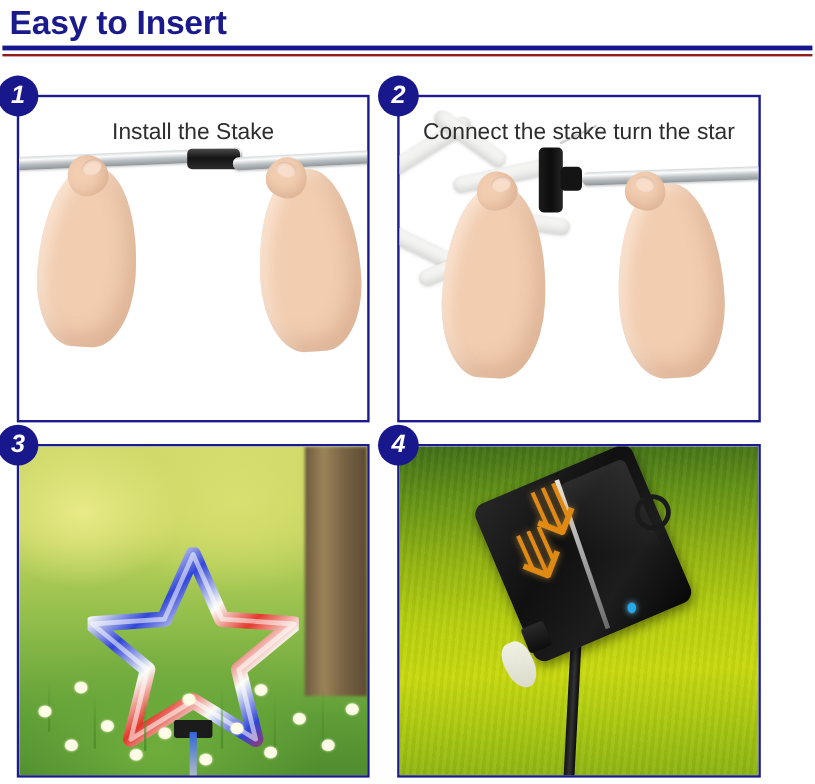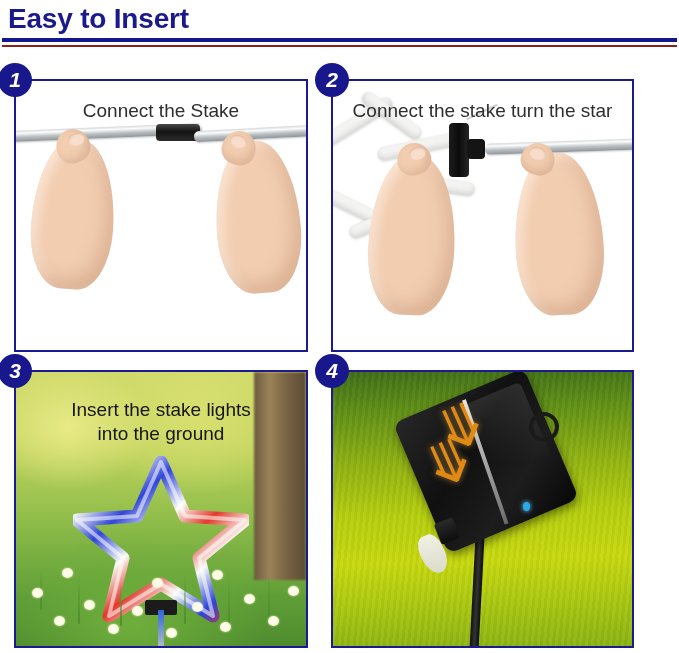--- a/index.html
+++ b/index.html
@@ -344,21 +344,21 @@
     <div class="rod" id="p1-rod-left"></div>
     <div class="rod-cap" id="p1-cap"></div>
     <div class="rod" id="p1-rod-right"></div>
     <div class="hand" id="p1-hand-left"></div>
     <div class="thumb" id="p1-thumb-left"></div>
     <div class="nail" id="p1-nail-left"></div>
     <div class="hand" id="p1-hand-right"></div>
     <div class="thumb" id="p1-thumb-right"></div>
     <div class="nail" id="p1-nail-right"></div>
   </div>
-  <div class="panel-caption">Connect the Stake</div>
+  <div class="panel-caption">Install the Stake</div>
   <div class="badge">1</div>
 </div>
 
 <div class="panel" id="panel-2">
   <div class="panel-inner">
     <div class="star-tube" id="p2-star-a"></div>
     <div class="star-tube" id="p2-star-b"></div>
     <div class="star-tube" id="p2-star-c"></div>
     <div class="star-tube" id="p2-star-d"></div>
     <div class="star-tube" id="p2-star-e"></div>
@@ -418,22 +418,20 @@
     <div class="p3-flower" style="left:150px; top:256px;"></div>
     <div class="p3-flower" style="left:176px; top:230px;"></div>
     <div class="p3-flower" style="left:204px; top:250px;"></div>
     <div class="p3-flower" style="left:228px; top:222px;"></div>
     <div class="p3-flower" style="left:252px; top:244px;"></div>
     <div class="p3-flower" style="left:272px; top:214px;"></div>
     <div class="p3-flower" style="left:46px;  top:196px;"></div>
     <div class="p3-flower" style="left:136px; top:206px;"></div>
     <div class="p3-flower" style="left:196px; top:198px;"></div>
   </div>
-  <div class="panel-caption">Insert the stake lights
-into the ground</div>
   <div class="badge">3</div>
 </div>
 
 <div class="panel panel-photo" id="panel-4">
   <div class="panel-inner">
     <div id="p4-bg"></div>
     <div id="p4-stake"></div>
     <div id="p4-solar">
       <div id="p4-solar-glare"></div>
       <div id="p4-solar-sheen"></div>

